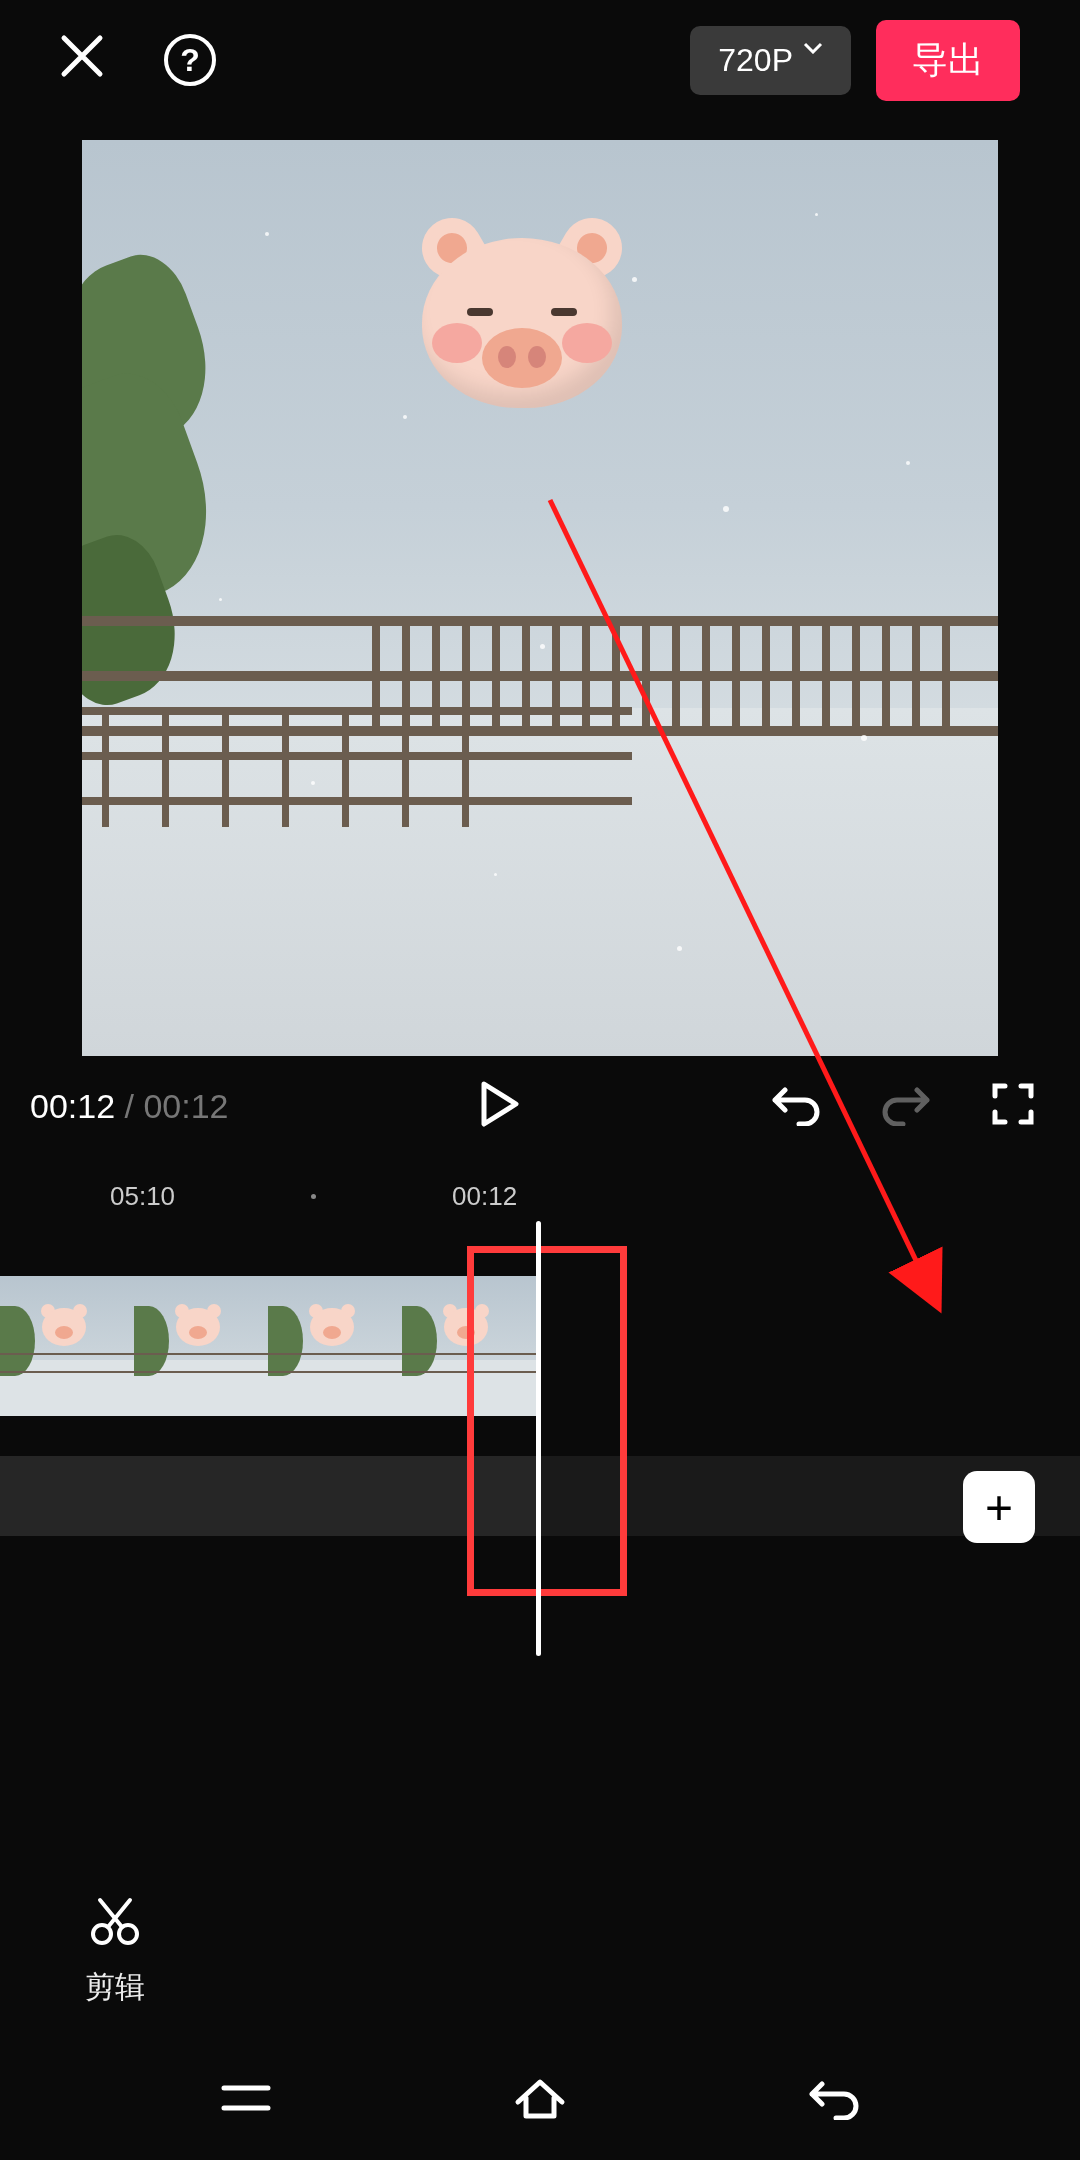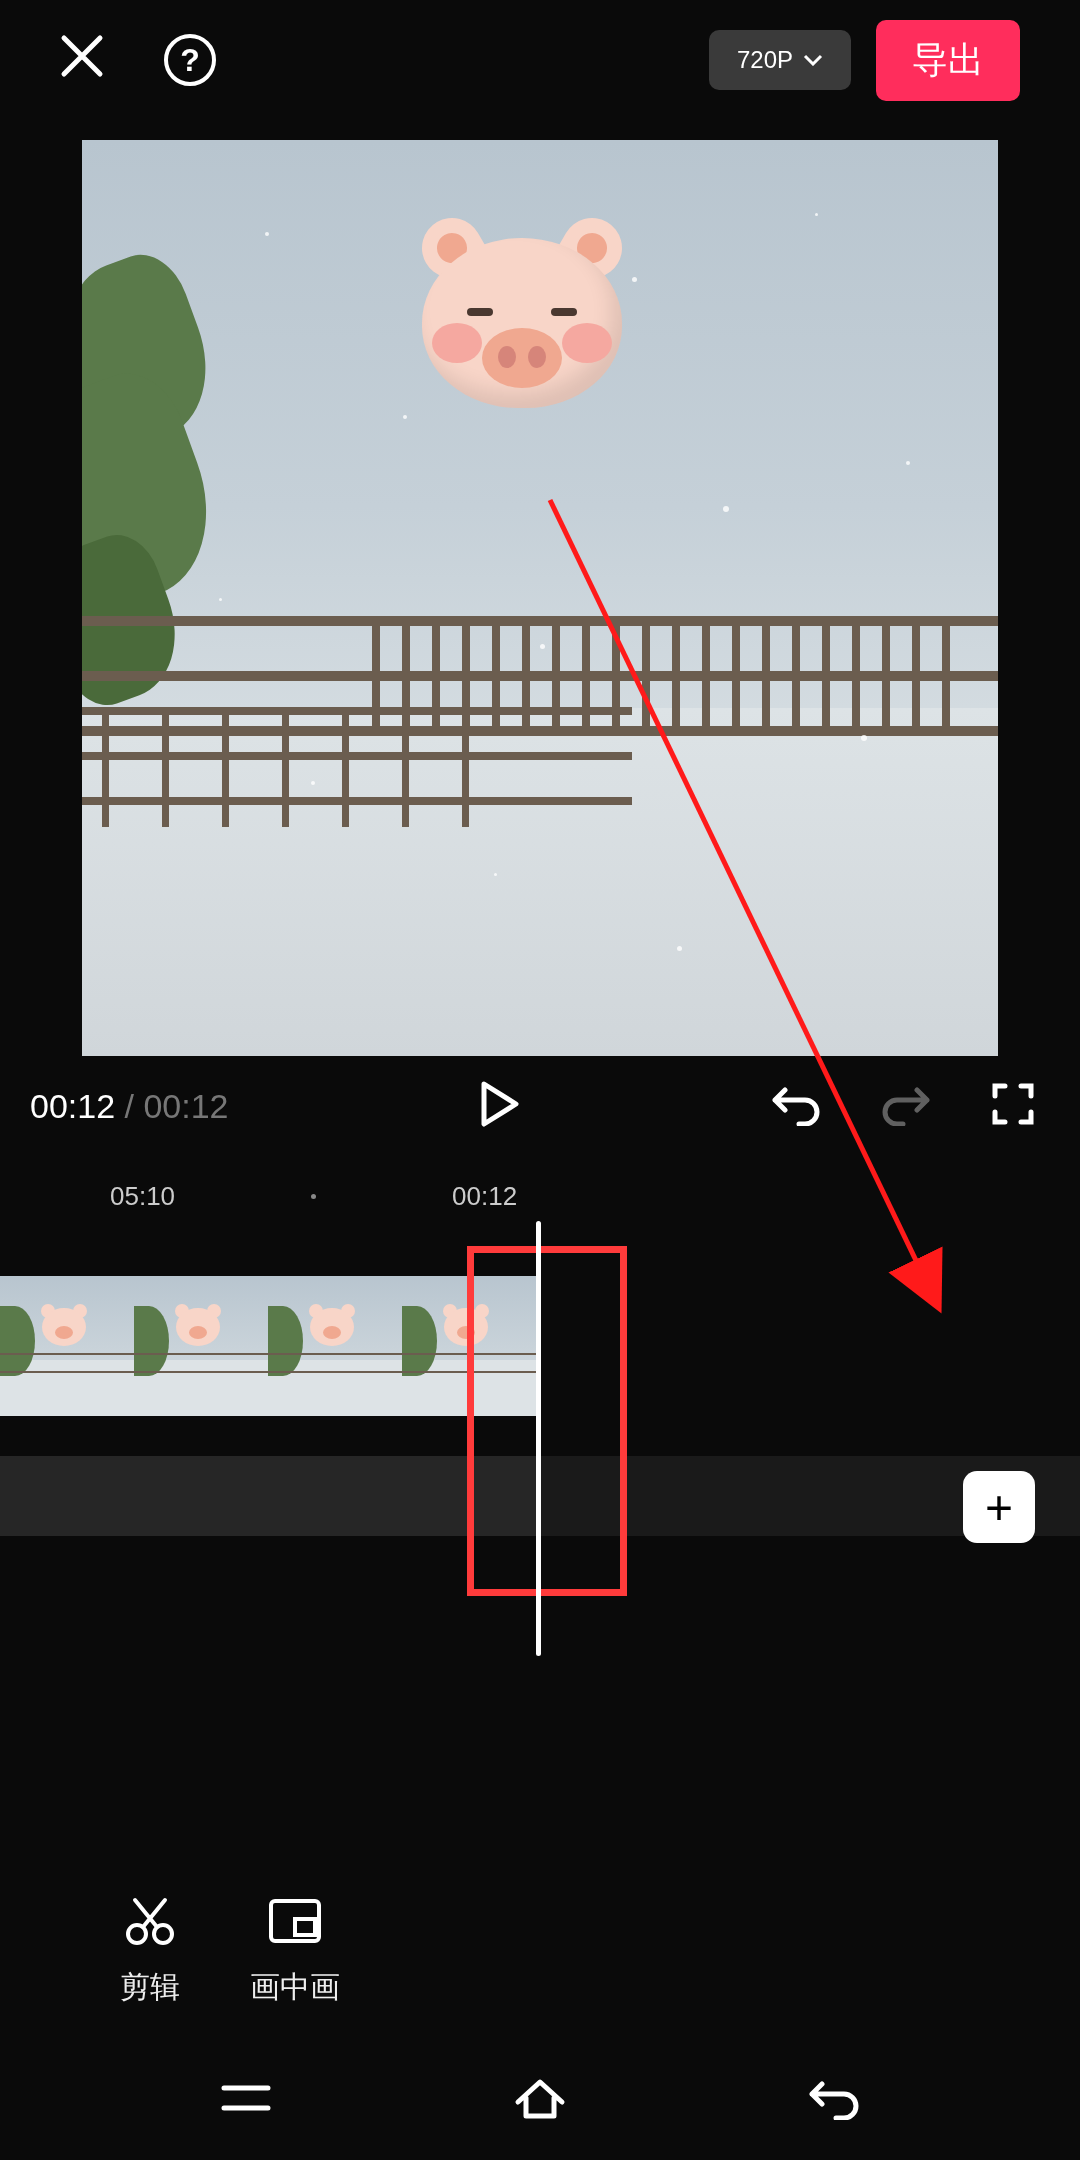--- a/index.html
+++ b/index.html
@@ -21,21 +21,21 @@
     }
     .header-left { display: flex; gap: 60px; align-items: center; }
     .header-right { margin-left: auto; display: flex; gap: 25px; align-items: center; }
     .close-icon { font-size: 52px; color: #fff; }
     .help-icon { 
       width: 52px; height: 52px; border: 4px solid #fff; border-radius: 50%;
       display: flex; align-items: center; justify-content: center; font-size: 32px; font-weight: bold;
     }
     .resolution-btn {
       background: #3a3a3a; padding: 16px 28px; border-radius: 10px;
-      font-size: 24px; display: flex; align-items: center; gap: 10px;
+      font-size: 32px; display: flex; gap: 10px;
     }
     .export-btn {
       background: #ff2d5c; padding: 16px 36px; border-radius: 10px;
       font-size: 36px; color: #fff;
     }
     .preview {
       margin: 20px auto 0;
       width: 916px; height: 916px;
       position: relative;
       overflow: hidden;
@@ -331,29 +331,20 @@
   <div class="tool-item">
     <div class="tool-icon">
       <svg width="54" height="54" viewBox="0 0 54 54">
           <circle cx="14" cy="40" r="9" fill="none" stroke="#fff" stroke-width="4"></circle>
           <circle cx="40" cy="40" r="9" fill="none" stroke="#fff" stroke-width="4"></circle>
           <path d="M20 33 L42 6 M34 33 L12 6" stroke="#fff" stroke-width="4" stroke-linecap="round"></path>
         </svg>
     </div>
     <div class="tool-label">剪辑</div>
   </div>
-  <div class="tool-item">
-    <div class="tool-icon">
-      <svg width="56" height="48" viewBox="0 0 56 48">
-          <rect x="4" y="4" width="48" height="40" rx="4" fill="none" stroke="#fff" stroke-width="4"></rect>
-          <rect x="28" y="22" width="20" height="16" fill="none" stroke="#fff" stroke-width="4"></rect>
-        </svg>
-    </div>
-    <div class="tool-label">画中画</div>
-  </div>
 </div>
 
 <div class="navbar">
   <div>
     <svg width="56" height="40" viewBox="0 0 56 40">
         <path d="M6 10 H50 M6 30 H50" stroke="#fff" stroke-width="5" stroke-linecap="round"></path>
       </svg>
   </div>
   <div>
     <svg width="60" height="48" viewBox="0 0 60 48">

